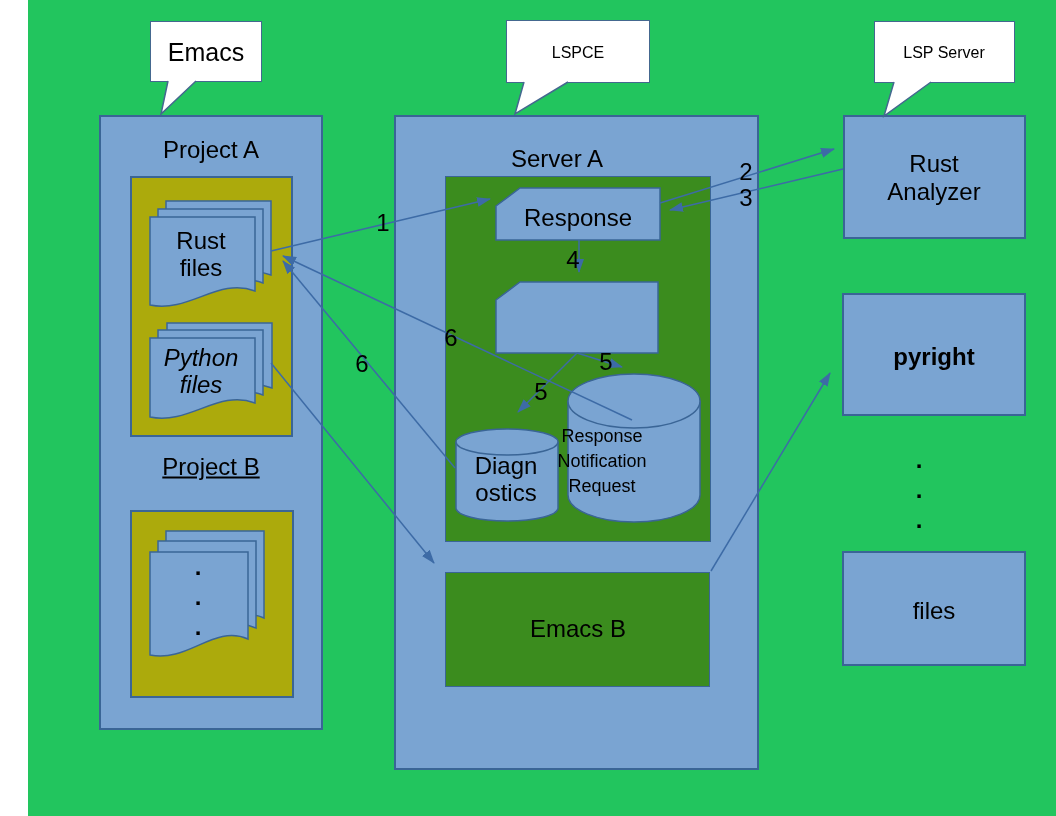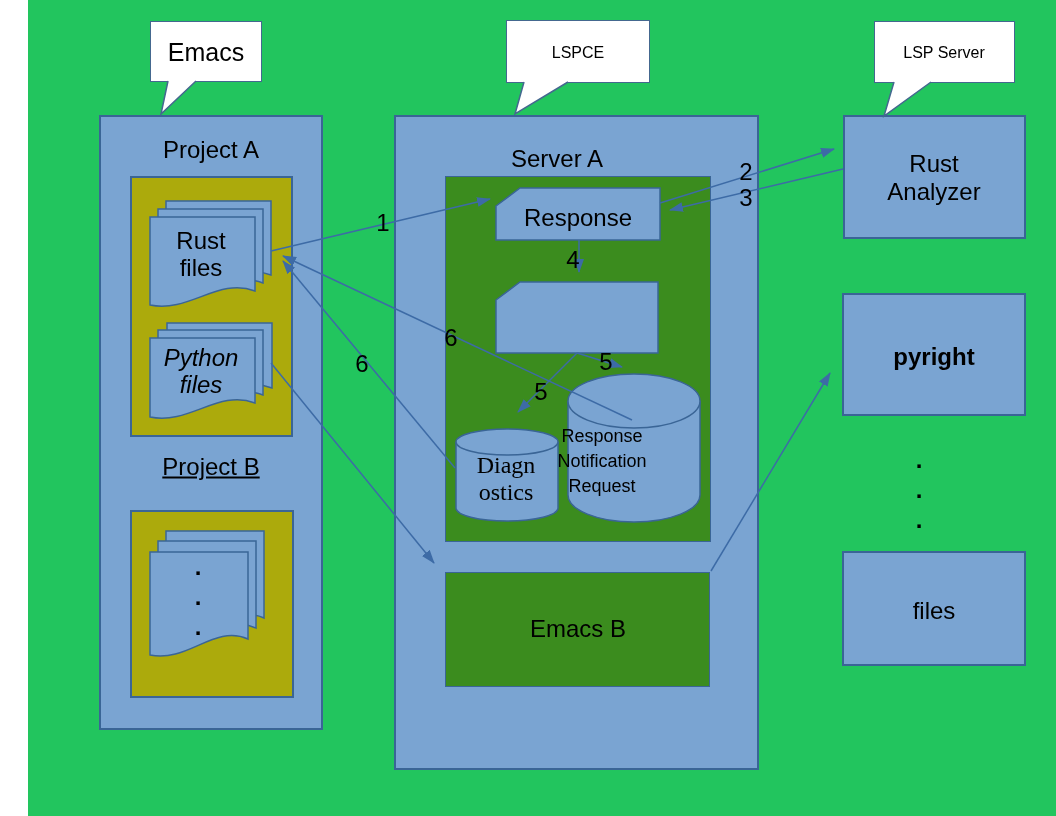--- a/index.html
+++ b/index.html
@@ -93,21 +93,21 @@
 files</div>
   <div class="lbl" style="left:173px;top:371px;font-style:italic;">Python
 files</div>
   <div class="lbl" style="left:183px;top:466px;text-decoration:underline;">Project B</div>
   <div class="lbl" style="left:170px;top:597px;line-height:30px;font-weight:bold;">.
 .
 .</div>
 
   <div class="lbl" style="left:529px;top:158px;text-align:center;">Server A</div>
   <div class="lbl" style="left:550px;top:217px;">Response</div>
-  <div class="lbl" style="left:478px;top:479px;font-family:Liberation Serif, serif;">Diagn
+  <div class="lbl" style="left:478px;top:479px;">Diagn
 ostics</div>
   <div class="lbl" style="left:574px;top:461px;font-size:18px;line-height:25px;">Response
 Notification
 Request</div>
   <div class="lbl" style="left:550px;top:628px;">Emacs B</div>
 
   <div class="lbl" style="left:906px;top:178px;line-height:28px;">Rust
 Analyzer</div>
   <div class="lbl" style="left:906px;top:356px;font-weight:bold;">pyright</div>
   <div class="lbl" style="left:891px;top:490px;line-height:30px;font-weight:bold;">.

